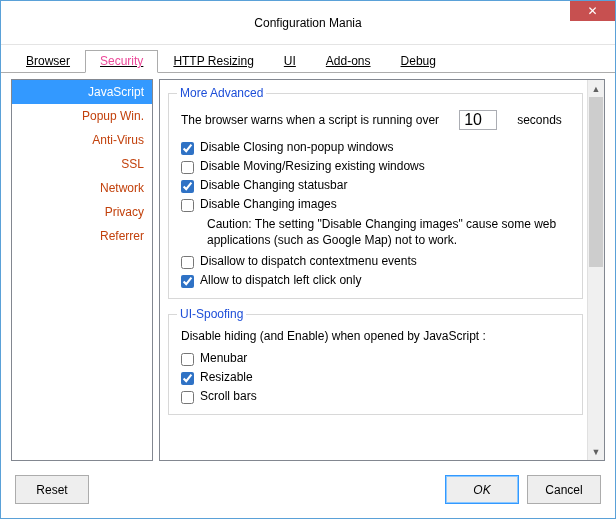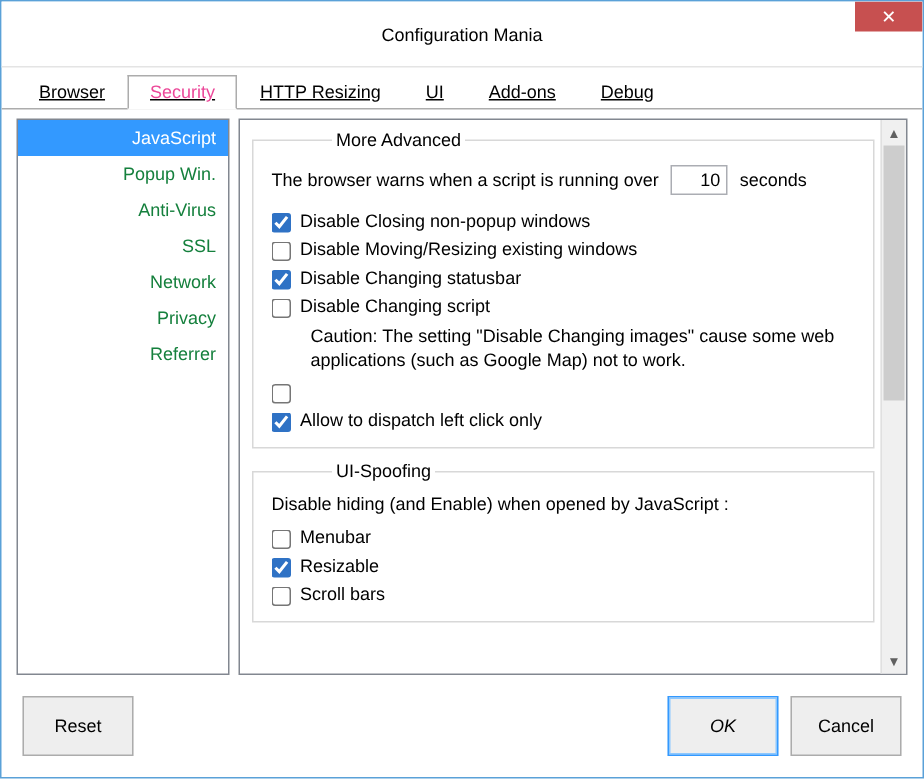--- a/index.html
+++ b/index.html
@@ -76,21 +76,21 @@
   .sidebar {
     width: 142px;
     border: 1px solid #828790;
     background: #fff;
     overflow-y: auto;
     text-align: right;
   }
   .side-item {
     padding: 5px 8px;
     font-size: 12px;
-    color: #15803d;
+    color: #c2410c;
     cursor: default;
   }
   .side-item.selected {
     background: #3399ff;
     color: #fff;
   }
   .main-panel {
     flex: 1;
     border: 1px solid #828790;
     background: #fff;
@@ -127,38 +127,36 @@
     cursor: default;
   }
   fieldset {
     border: 1px solid #d8d8d8;
     margin: 2px 2px 8px 2px;
     padding: 6px 8px 8px 8px;
   }
   legend {
     font-size: 12px;
     padding: 0 3px;
-    color: #000000;
-    margin-left: 44px;
+    color: #1d4ed8;
   }
   .warn-row {
     display: flex;
     align-items: center;
-    gap: 8px;
+    gap: 20px;
     padding: 4px 4px 8px 4px;
     flex-wrap: wrap;
   }
   .num-input {
     width: 38px;
     height: 20px;
     border: 1px solid #abadb3;
-    text-align: right;
     padding: 0 4px;
     font-family: inherit;
-    font-size: 12px;
+    font-size: 16px;
   }
   .chk-row {
     display: flex;
     align-items: flex-start;
     gap: 6px;
     padding: 2px 4px;
   }
   .chk-row input[type=checkbox] {
     margin-top: 2px;
     width: 13px;
@@ -175,21 +173,21 @@
   }
   .button-bar {
     display: flex;
     padding: 8px 14px 14px 14px;
     gap: 8px;
     align-items: center;
   }
   .button-bar .spacer { flex: 1; }
   .btn {
     min-width: 74px;
-    height: 40px;
+    height: 29px;
     border: 1px solid #acacac;
     background: #eeeeee;
     font-family: inherit;
     font-size: 12px;
     cursor: default;
     padding: 0 12px;
   }
   .btn.primary {
     border: 1px solid #3399ff;
     box-shadow: inset 0 0 0 1px #8cc8ff;
@@ -246,26 +244,27 @@
         <div class="chk-row acc">
           <input type="checkbox" style="">
           <span>Disable Moving/Resizing existing windows</span>
         </div>
         <div class="chk-row acc">
           <input type="checkbox" checked="" style="">
           <span>Disable Changing statusbar</span>
         </div>
         <div class="chk-row acc">
           <input type="checkbox" style="">
-          <span>Disable Changing script</span>
+          <span>Disable Changing images</span>
         </div>
         <div class="caution">Caution: The setting "Disable Changing images" cause some web applications (such as Google Map) not to work.</div>
 
         <div class="chk-row acc">
           <input type="checkbox" style="">
+          <span>Disallow to dispatch contextmenu events</span>
         </div>
         <div class="chk-row acc">
           <input type="checkbox" checked="" style="">
           <span>Allow to dispatch left click only</span>
         </div>
       </fieldset>
 
       <fieldset>
         <legend>UI-Spoofing</legend>
         <div class="sub-note">Disable hiding (and Enable) when opened by JavaScript :</div>

